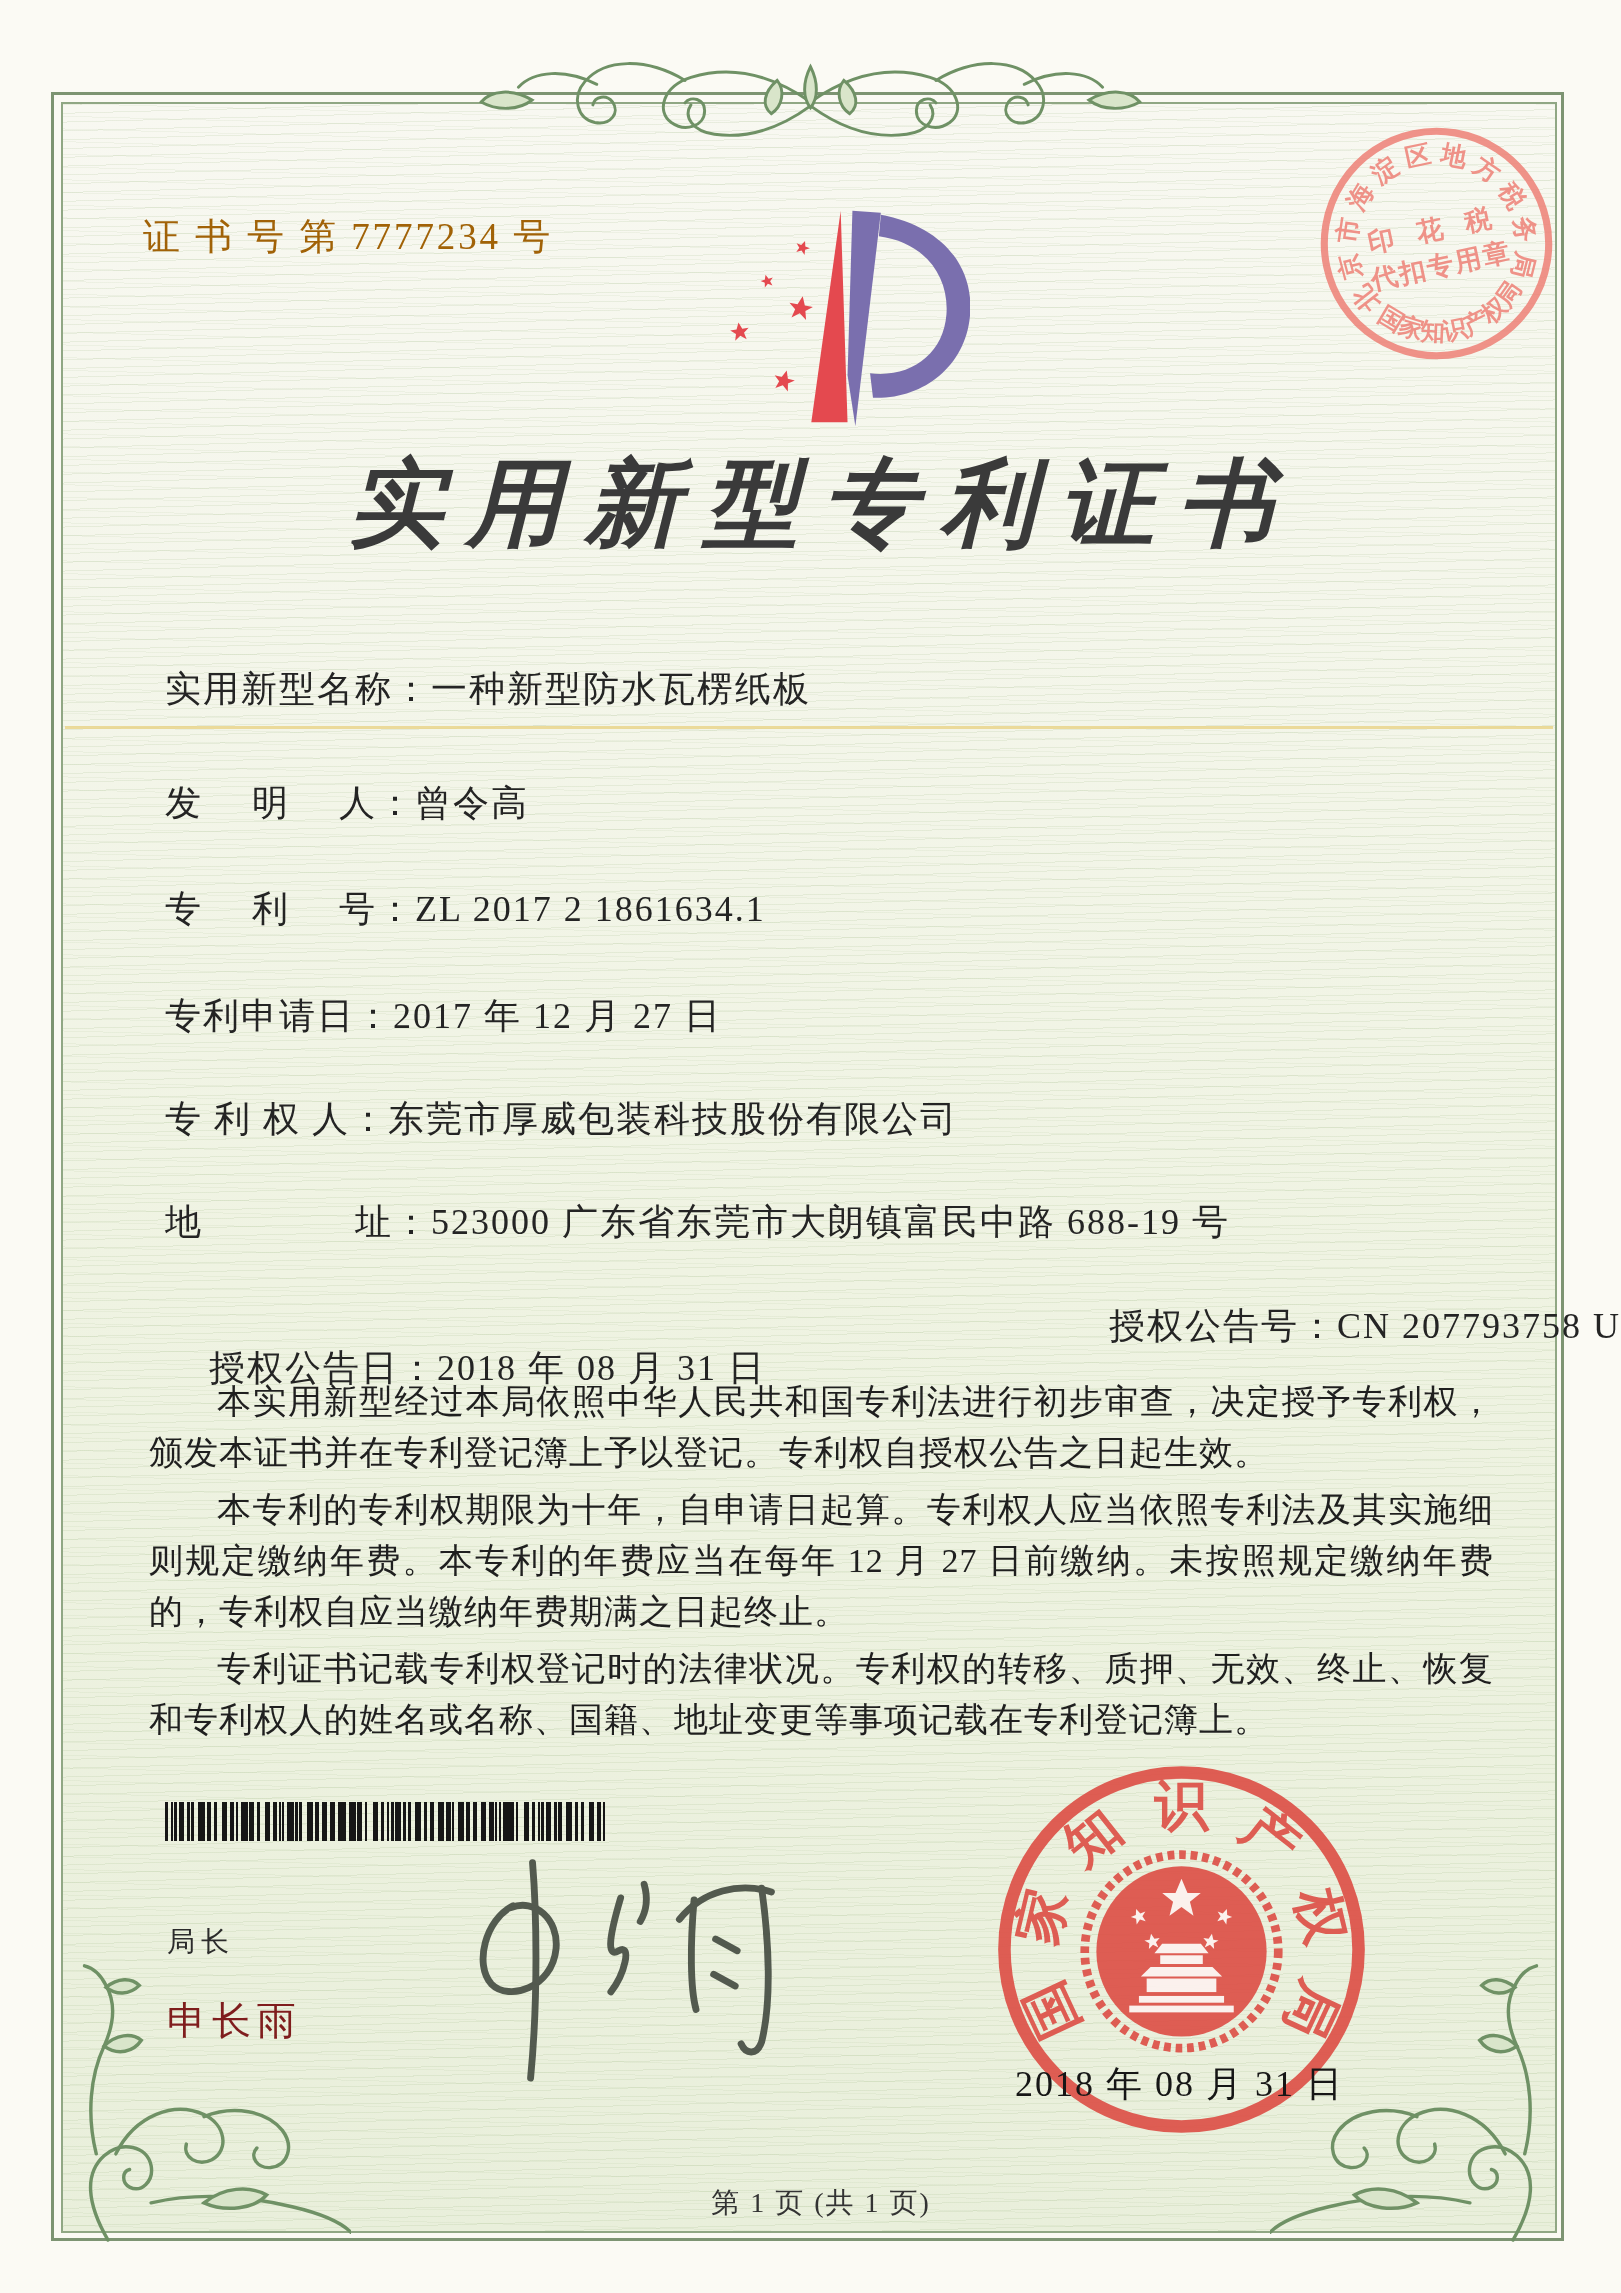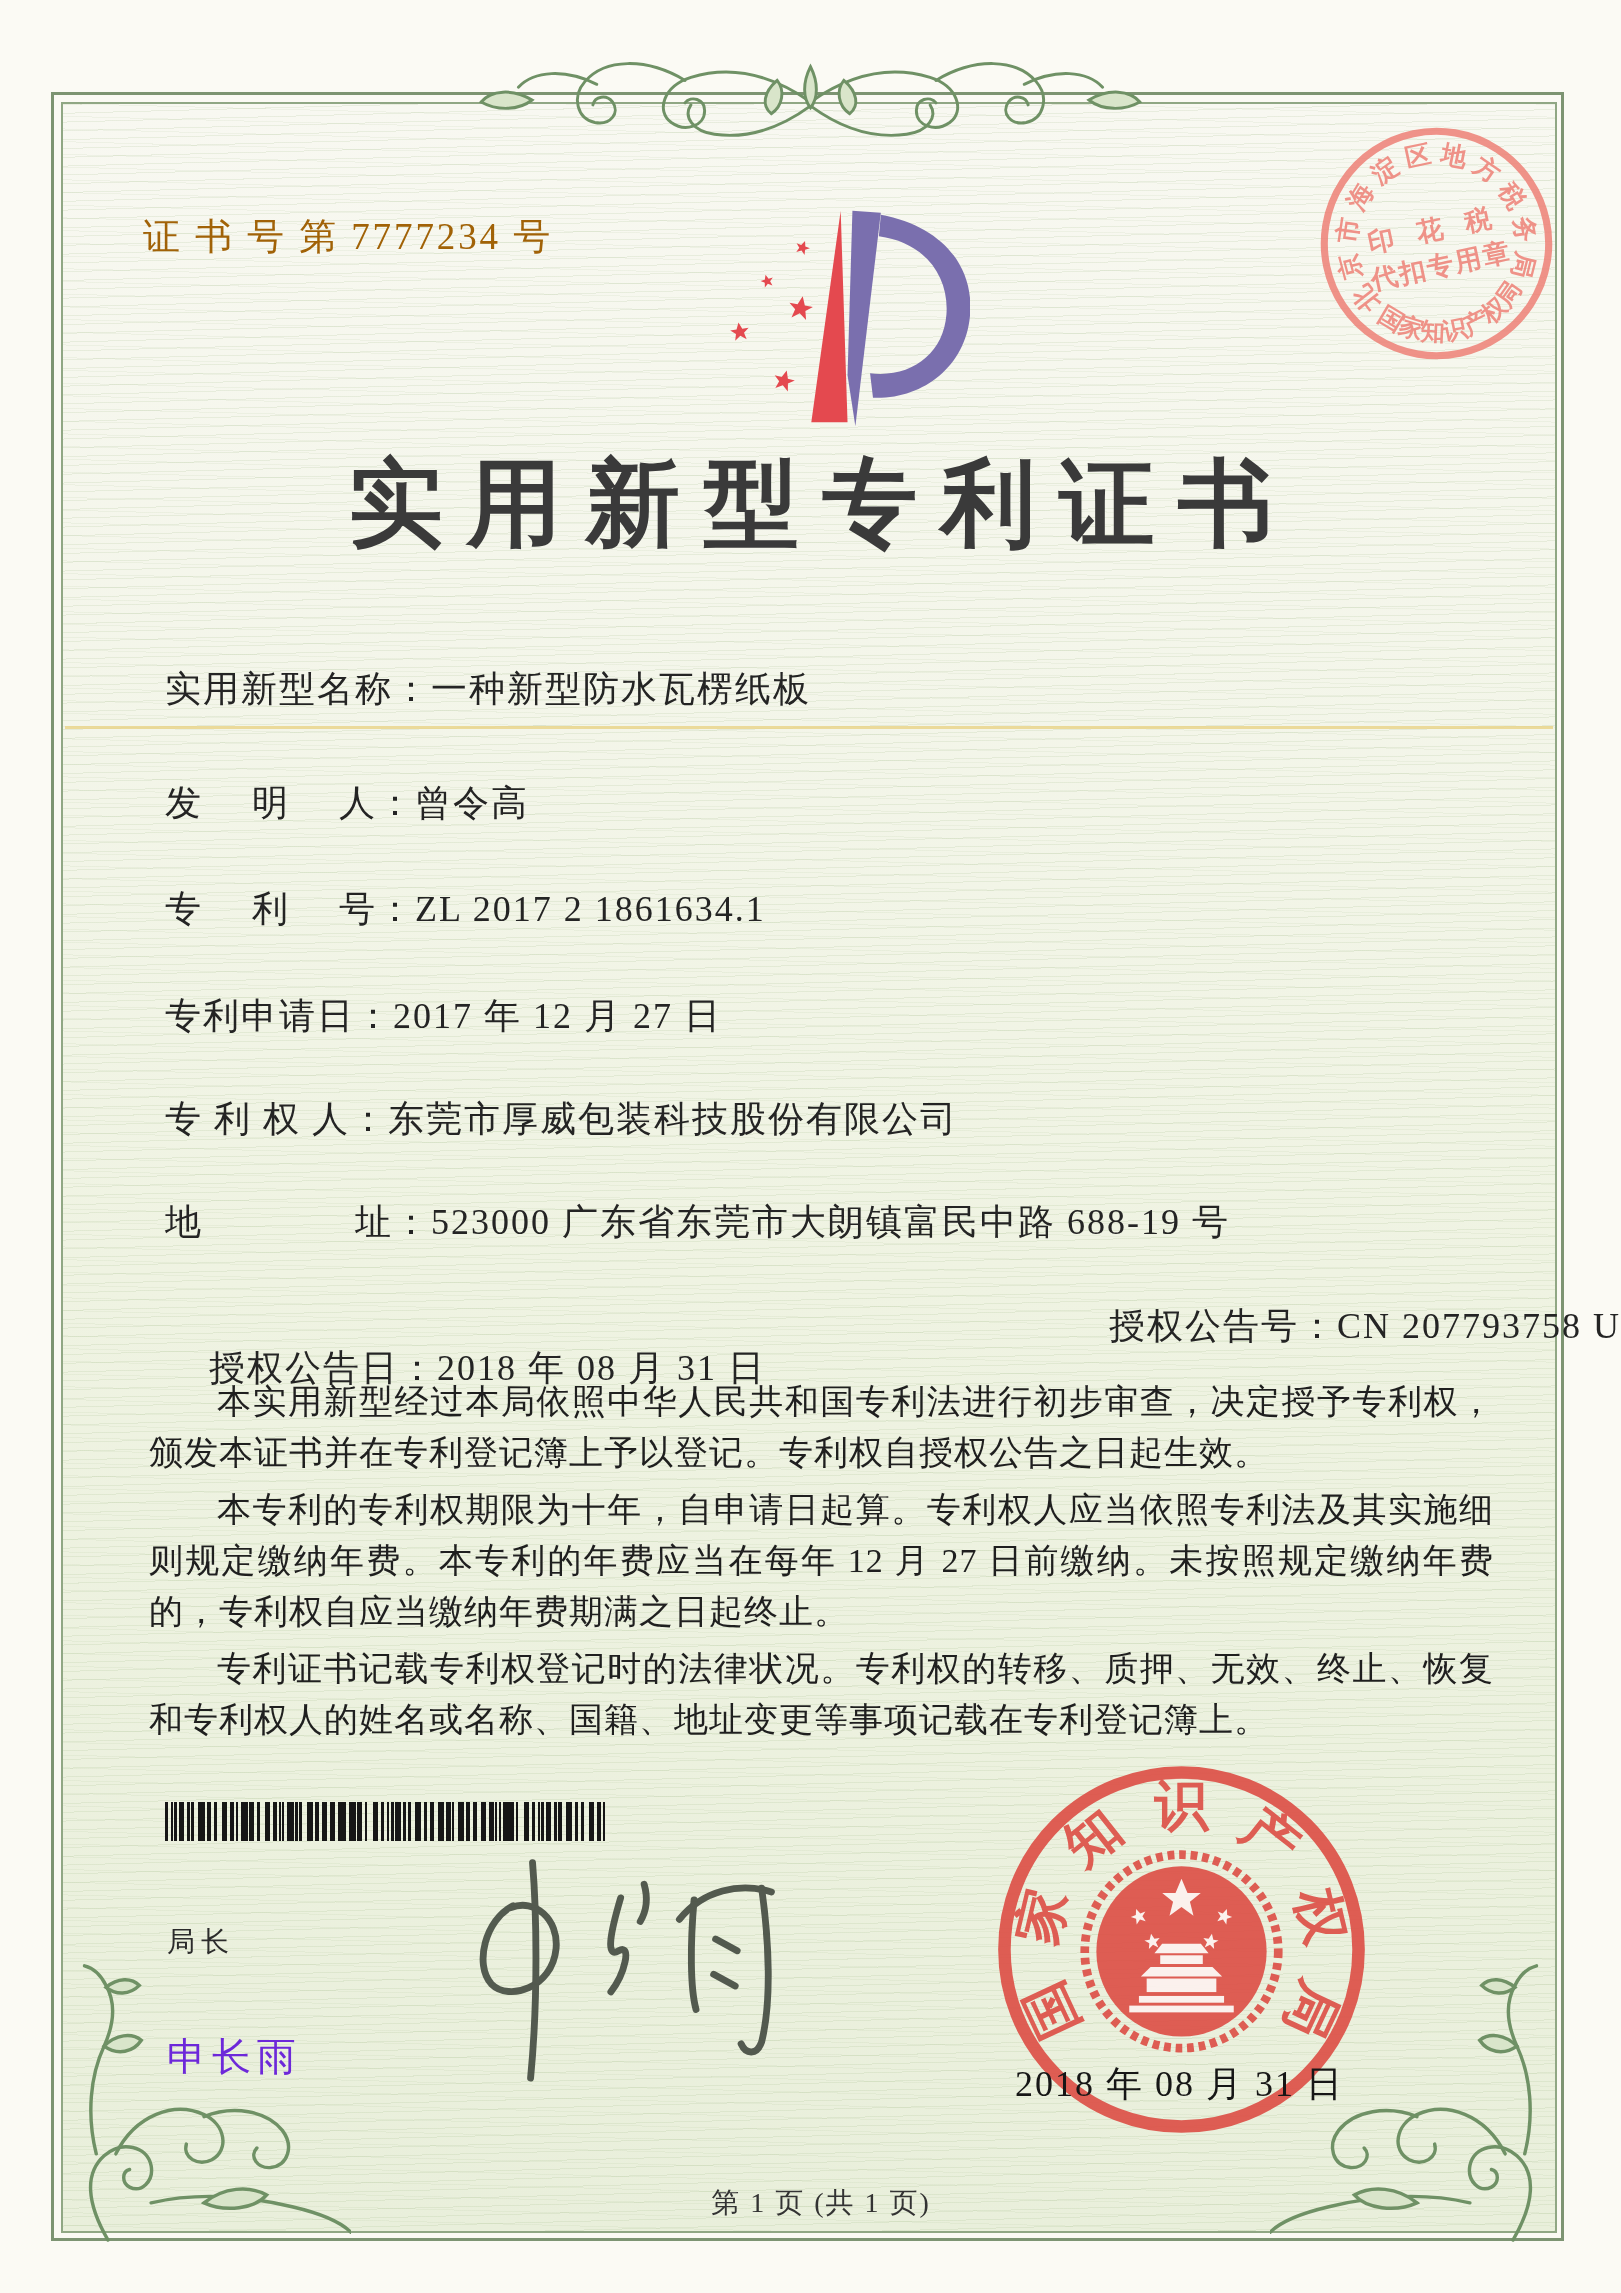--- a/index.html
+++ b/index.html
@@ -14,35 +14,35 @@
   .frame-inner{position:absolute;left:61px;top:102px;width:1492px;height:2127px;
     border:2px solid #90a784;
     background:
       repeating-linear-gradient(178.5deg, rgba(150,178,124,0.16) 0 1px, transparent 1px 8.8px),
       repeating-linear-gradient(181.5deg, rgba(150,178,124,0.10) 0 1px, transparent 1px 12.7px),
       linear-gradient(#f8f8f1, #eff3e2 55%, #e9efdb);}
   .ornament{position:absolute;pointer-events:none;}
   
   .cert-no{position:absolute;left:143px;top:212px;font-size:37px;letter-spacing:2.9px;color:#a16207;white-space:pre;}
   .title{position:absolute;left:0;right:0;top:441px;text-align:center;
-    font-size:95px;font-weight:bold;letter-spacing:23.5px;text-indent:23.5px;color:#3a3a3a;}
+    font-size:95px;font-weight:bold;letter-spacing:23.5px;text-indent:23.5px;color:#3a3a3a;font-style:italic;}
   .hl-line{position:absolute;left:65px;top:726px;width:1488px;height:2.9px;
     background:rgba(233,213,140,0.85);}
   .row{position:absolute;left:165px;font-size:36px;color:#242424;letter-spacing:2px;white-space:pre;}
   .f-label{white-space:pre;}
   .grant-right{position:absolute;left:944px;top:0;white-space:pre;}
   .paras{position:absolute;left:143px;top:1370px;width:1357px;
     font-size:34px;line-height:51px;letter-spacing:1px;color:#1f1f1f;text-align:justify;}
   .paras p{margin:6px;text-indent:2em;}
   .barcode{position:absolute;left:165px;top:1802px;width:443px;height:39px;
     background:
       repeating-linear-gradient(90deg,#161616 0 2.9px,transparent 2.9px 5.9px,#161616 5.9px 7.8px,transparent 7.8px 13.7px,#161616 13.7px 18.6px,transparent 18.6px 21.6px),
       repeating-linear-gradient(90deg,#161616 0 2px,transparent 2px 8.8px,#161616 8.8px 11.8px,transparent 11.8px 16.7px);}
   .director-role{position:absolute;left:167px;top:1923px;font-size:28px;letter-spacing:5.9px;color:#2b2b2b;}
-  .director-name{position:absolute;left:167px;top:1994px;font-size:39px;letter-spacing:5.9px;color:#6d28d9;margin-top:36px;}
+  .director-name{position:absolute;left:167px;top:1994px;font-size:39px;letter-spacing:5.9px;color:#7f1d1d;}
   .signature{position:absolute;left:417px;top:1841px;width:421px;height:245px;}
   .seal{position:absolute;left:988px;top:1756px;width:387px;height:387px;opacity:.92;}
   .seal-date{position:absolute;left:1015px;top:2060px;font-size:36px;letter-spacing:2px;color:#161616;white-space:pre;}
   .stamp{position:absolute;left:1309px;top:116px;width:255px;height:255px;
     transform:rotate(-12deg);opacity:.85;}
   .footer{position:absolute;left:0;right:0;top:2184px;text-align:center;
     font-size:28px;letter-spacing:2px;color:#333;padding-left:21px;}
   .logo{position:absolute;left:681px;top:199px;width:289px;height:235px;}
   svg text{font-family:"Liberation Serif","DejaVu Serif",serif;}
 </style>

